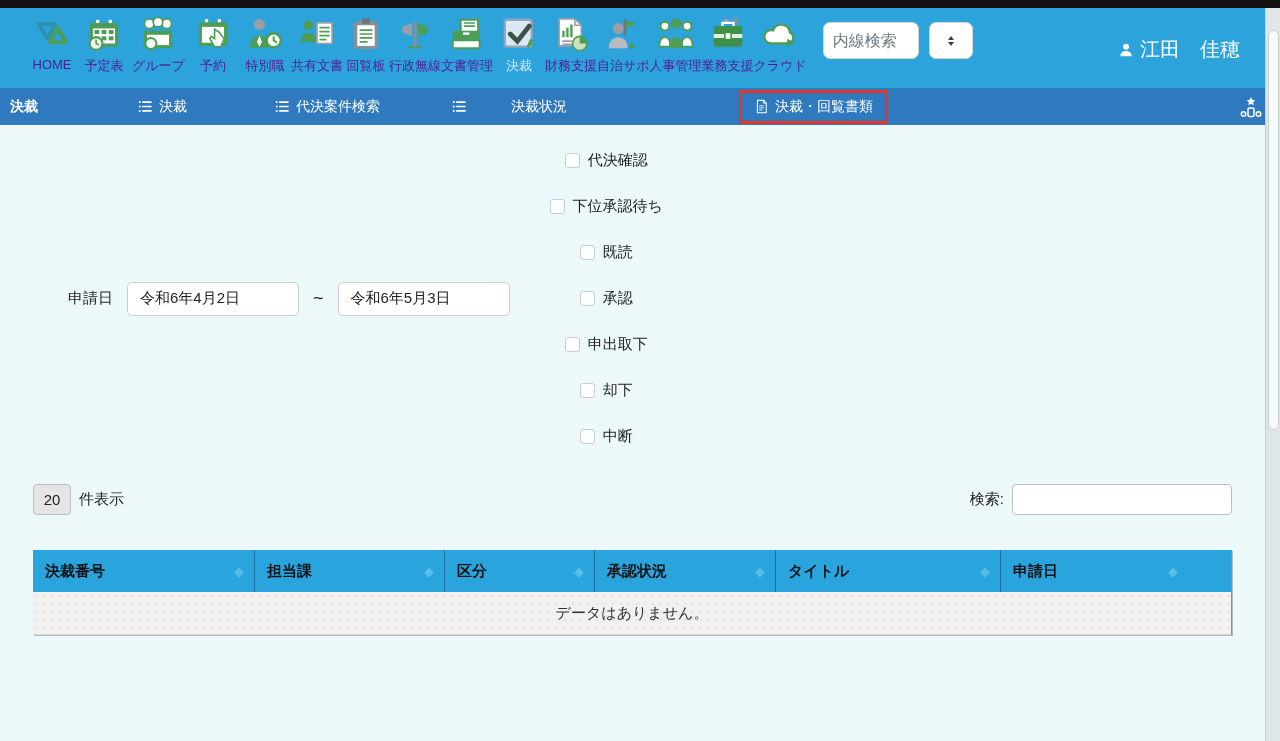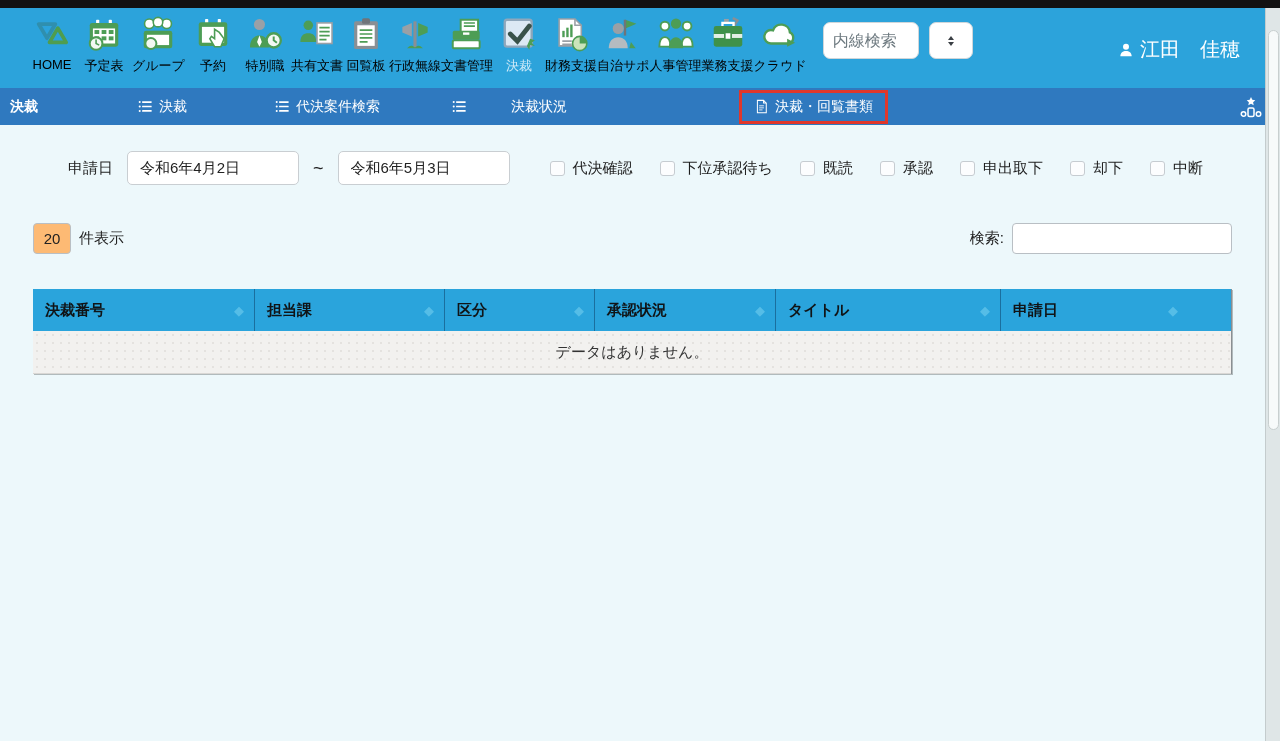--- a/index.html
+++ b/index.html
@@ -17,21 +17,21 @@
     height:80px; background:#2ca3db;
     display:flex; align-items:flex-start;
     padding:6px 0 0 26px;
   }
   .nav-item {
     display:flex; flex-direction:column; align-items:center;
     min-width:52px; padding:0 2px; cursor:pointer;
   }
   .nav-item .ic { width:40px; height:40px; display:flex; align-items:center; justify-content:center; }
   .nav-item .lbl {
-    font-size:13px; color:#000000; margin-top:3px; white-space:nowrap; letter-spacing:0;
+    font-size:13px; color:#4c1d95; margin-top:3px; white-space:nowrap; letter-spacing:0;
   }
   .nav-item.active .lbl { color:#cfeaf8; }
   .tight { min-width:46px; padding:0 0; }
 
   .ext-search { display:flex; align-items:center; margin-left:16px; margin-top:8px; }
   .ext-search input {
     width:96px; height:37px; border:1px solid #cfd6da; border-radius:7px;
     background:#fff; font-size:16px; padding:0 9px; color:#333;
     font-family:inherit;
   }
@@ -72,37 +72,37 @@
   .filters {
     display:flex; align-items:center;
     padding:26px 48px 0 68px;
   }
   .f-label { font-size:15px; color:#222; margin-right:14px; white-space:nowrap; }
   .date-input {
     width:172px; height:34px; border:1px solid #c9ced2; border-radius:5px;
     background:#fff; font-size:15px; padding:0 12px; color:#222; font-family:inherit;
   }
   .tilde { font-size:18px; color:#222; margin:0 14px; }
-  .cb-group { display:flex; align-items:center; margin-left:40px; gap:27px; }
+  .cb-group { display:flex; align-items:center; margin-left:40px; gap:27px;flex-direction:column; }
   .cb { display:flex; align-items:center; gap:8px; cursor:pointer; white-space:nowrap; }
   .cb input {
     appearance:none; -webkit-appearance:none;
     width:15px; height:15px; border:1px solid #c6ccd1; border-radius:3px;
     background:#fcfdfe; cursor:pointer;
   }
   .cb span { font-size:15px; color:#1d1d1d; }
 
   
   .controls {
     display:flex; align-items:center;
     padding:38px 48px 0 33px;
   }
   .pagesize-input {
     width:38px; height:31px; border:1px solid #b9bfc4; border-radius:4px;
-    background:#fdba74; font-size:15px; text-align:center; color:#222; font-family:inherit;
+    background:#e5e5e5; font-size:15px; text-align:center; color:#222; font-family:inherit;
   }
   .pagesize-label { font-size:15px; color:#222; margin-left:8px;text-align:right; }
   .search-right { margin-left:auto; display:flex; align-items:center; gap:8px; }
   .search-label { font-size:15px; color:#222; }
   .table-search-input {
     width:220px; height:31px; border:1px solid #b9bfc4; border-radius:4px;
     background:#fff; font-size:14px; padding:0 8px; color:#222; font-family:inherit;
   }
 
   

